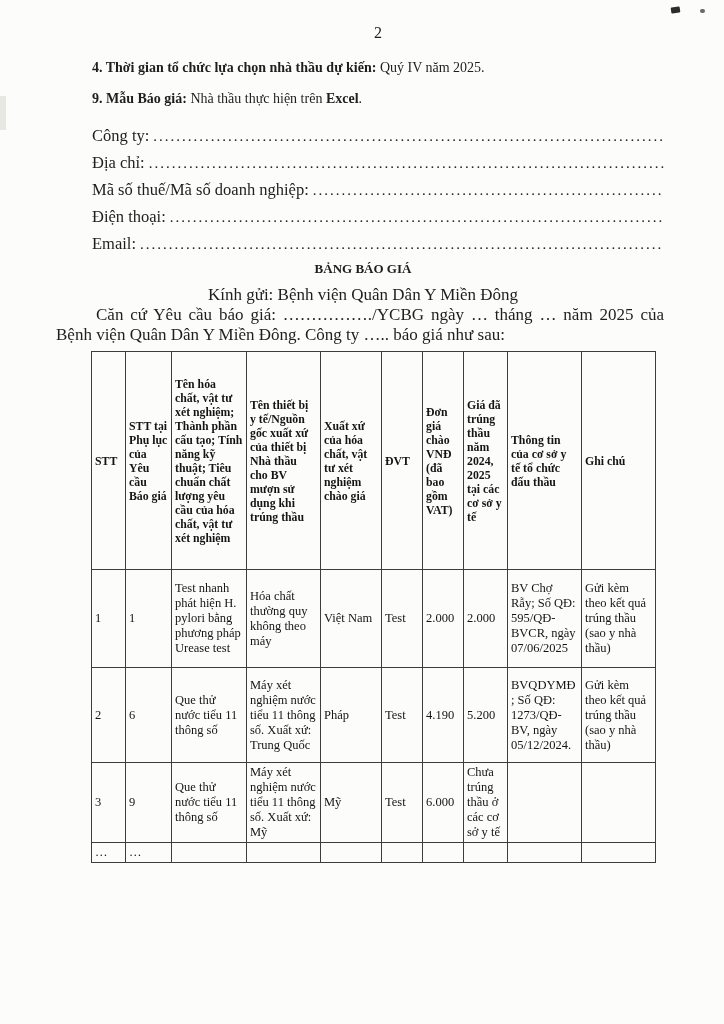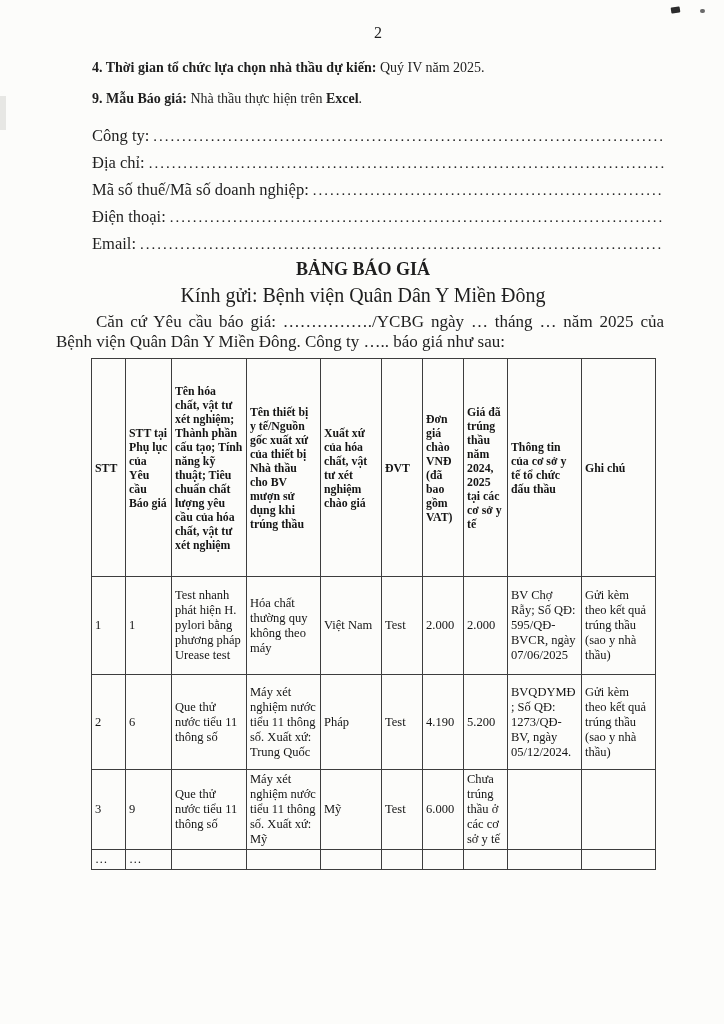--- a/index.html
+++ b/index.html
@@ -32,24 +32,24 @@
     display:flex;align-items:flex-end;
     font-size:16.5px;height:27px;line-height:22px;
   }
   .field-label{white-space:nowrap;padding-right:4px;}
   .leader{
     flex:1;overflow:hidden;white-space:nowrap;
     letter-spacing:2px;font-size:15px;color:#222;
   }
   .doc-title{
     text-align:center;font-weight:bold;
-    font-size:18px;line-height:20px;margin:2px 30px 6px 0;
+    font-size:13px;line-height:20px;margin:2px 30px 6px 0;
   }
   .salutation{
-    text-align:center;font-size:20px;line-height:20px;margin:0 30px 7px 0;
+    text-align:center;font-size:17px;line-height:20px;margin:0 30px 0 0;
   }
   .intro{
     margin:0 0 6px -36px;
     font-size:17px;line-height:20px;
     text-indent:40px;text-align:justify;
   }
   .section-heading{
     font-weight:bold;font-size:16.5px;line-height:20px;
     margin:0 0 8px 4px;
   }

